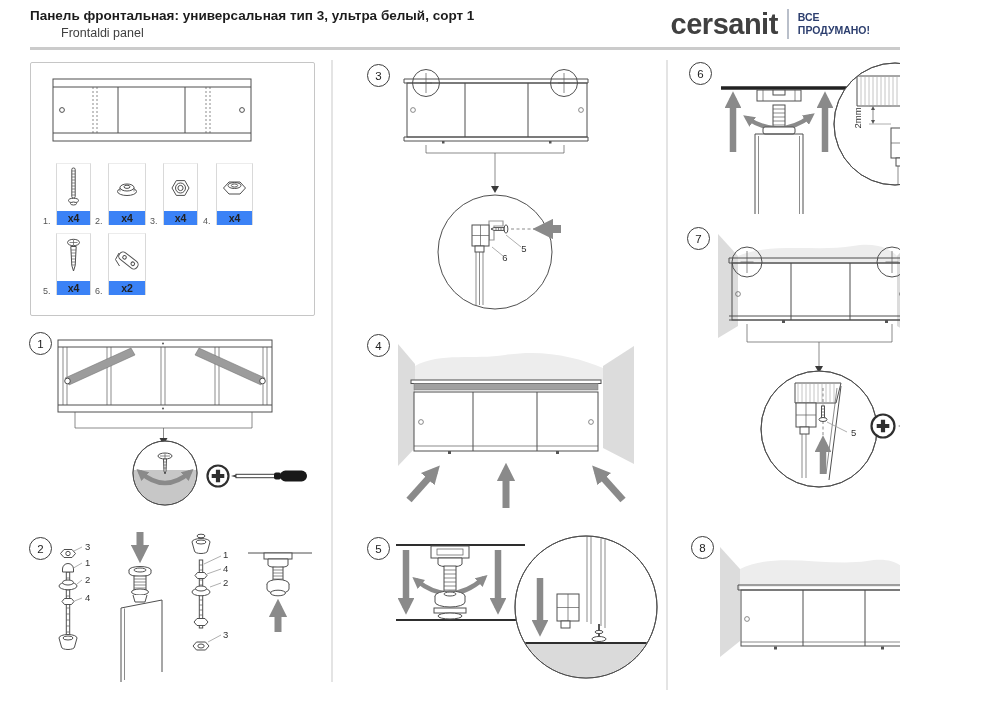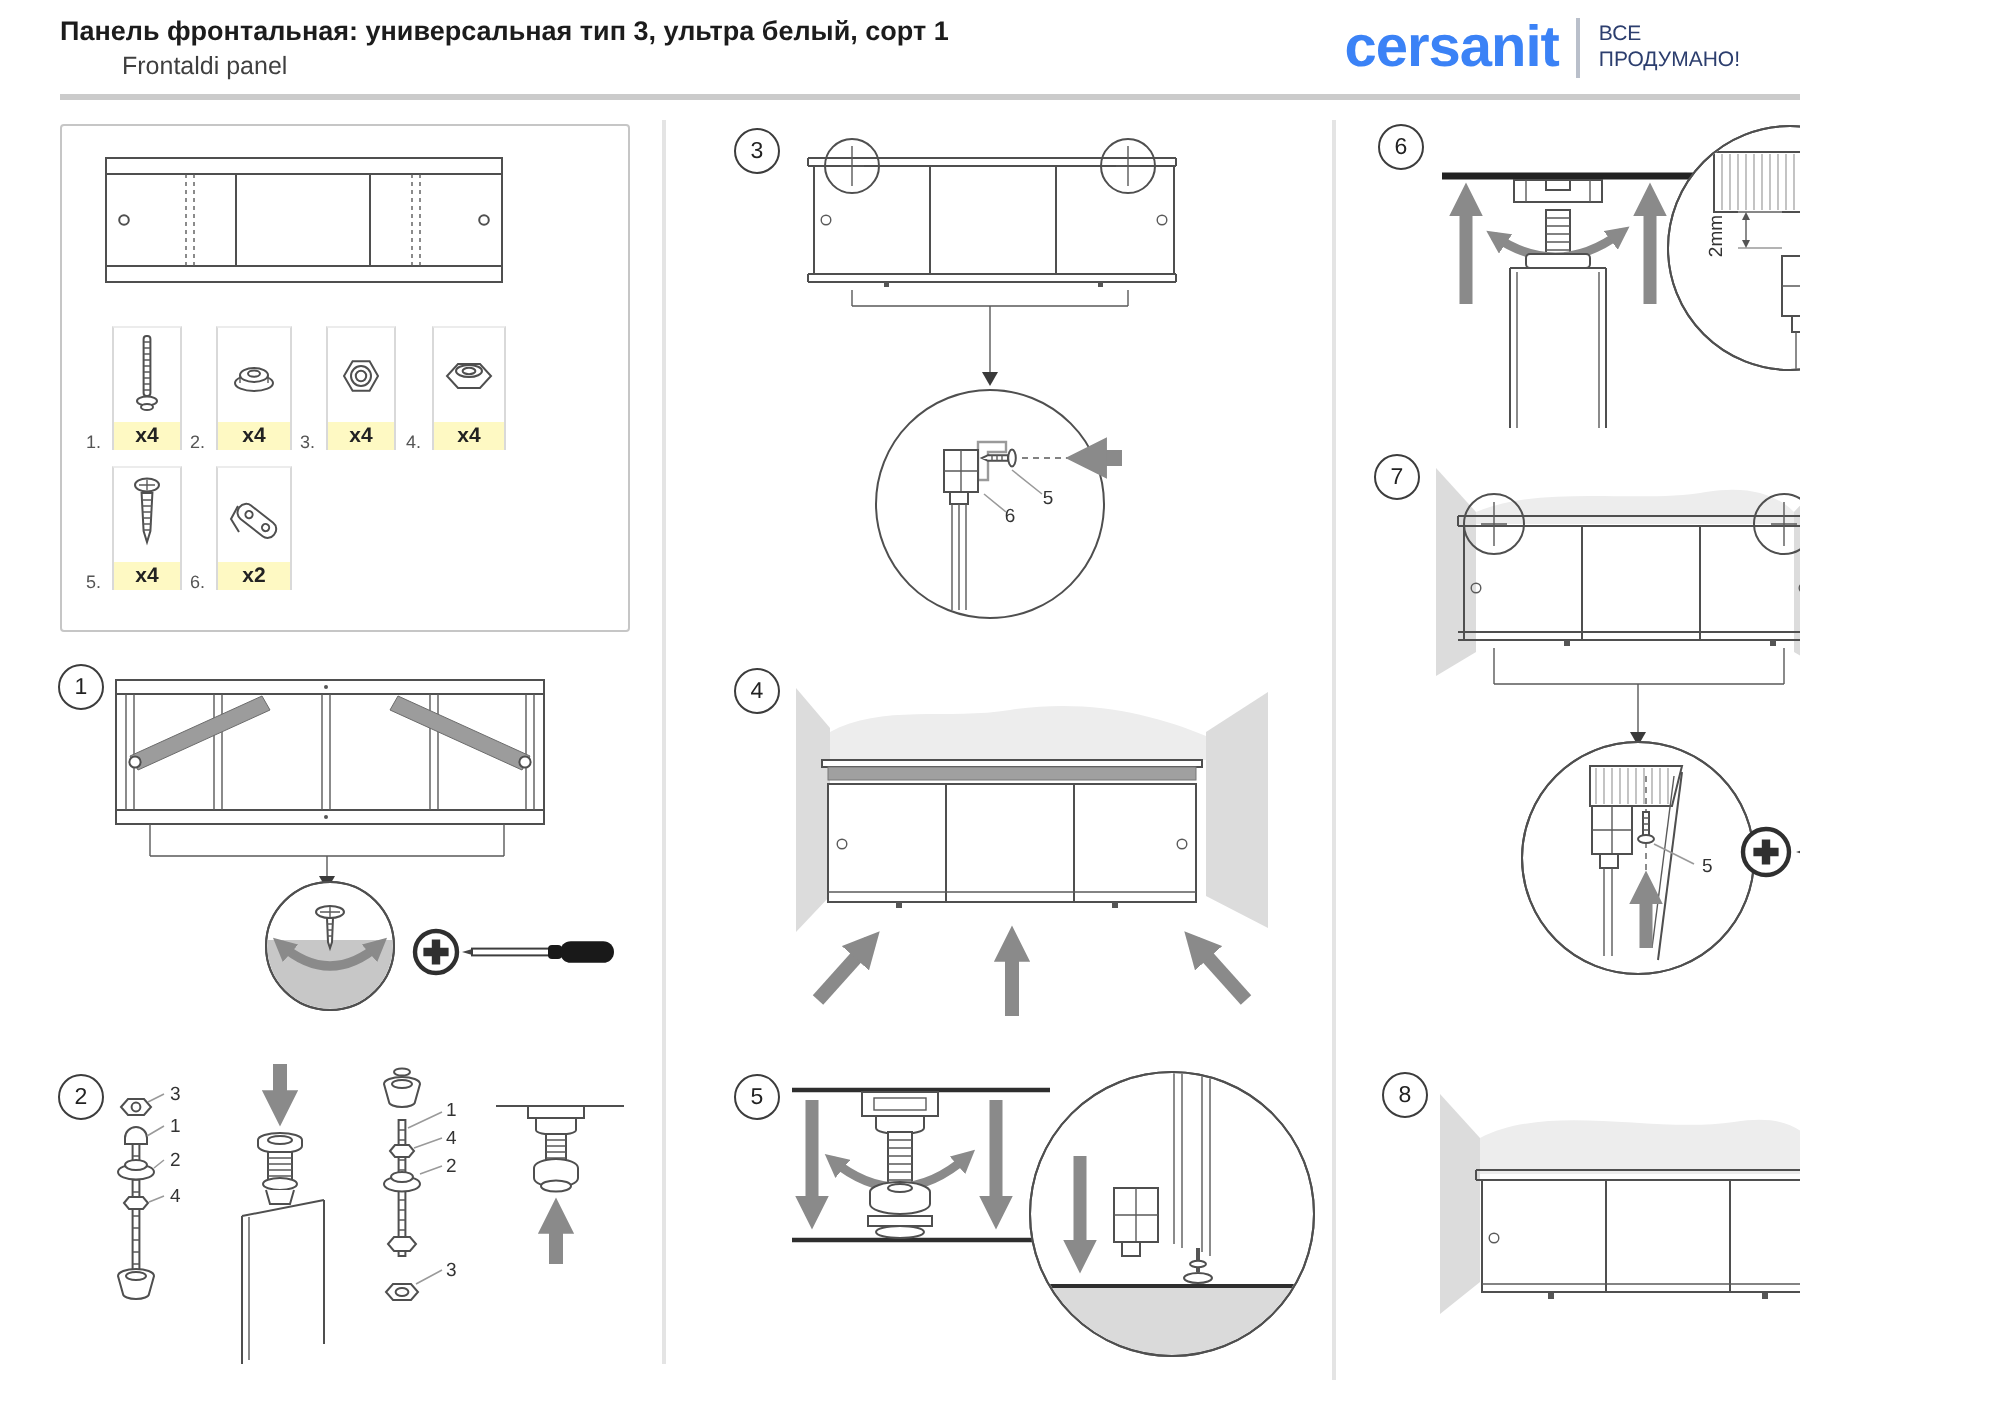--- a/index.html
+++ b/index.html
@@ -2,29 +2,29 @@
 <html><head>
 <meta charset="utf-8">
 <style>
   html,body{margin:0;padding:0;background:#fff;}
   .page{position:relative;width:900px;height:707px;background:#fff;overflow:hidden;
         font-family:"Liberation Sans",sans-serif;color:#222;border-radius:19px;}
   .title{position:absolute;left:30px;top:8px;font-size:13.5px;font-weight:bold;color:#1c1c1c;}
   .subtitle{position:absolute;left:30px;top:26px;font-size:12.5px;color:#3f3f3f;margin-left:31px;}
   .hrule{position:absolute;left:30px;top:47px;width:940px;height:3px;background:#cbcbcb;}
   .logo{position:absolute;right:30px;top:9px;display:flex;align-items:center;gap:9px;}
-  .brand{font-size:29px;font-weight:bold;color:#3b82f6;letter-spacing:-0.5px;line-height:1;}
+  .brand{font-size:29px;font-weight:bold;color:#404040;letter-spacing:-0.5px;line-height:1;}
   .logo-sep{width:2px;height:30px;background:#b9bfca;}
-  .tagline{font-size:10.5px;font-weight:normal;color:#2c3e6e;line-height:1.25;}
+  .tagline{font-size:10.5px;font-weight:bold;color:#2c3e6e;line-height:1.25;}
   .vdiv{position:absolute;width:2px;background:#e4e4e4;}
   .partsbox{position:absolute;left:30px;top:62px;width:283px;height:252px;
             border:1px solid #c6c6c6;border-radius:2px;background:#fff;}
   .cell{position:absolute;background:#fff;border-left:1px solid #d9d9d9;
         border-right:1px solid #d9d9d9;border-top:1px solid #ececec;}
-  .cell .qty{position:absolute;left:0;right:0;bottom:0;height:14px;background:#fef9c3;
+  .cell .qty{position:absolute;left:0;right:0;bottom:0;height:14px;background:#3b82f6;
              font-size:10.5px;font-weight:bold;text-align:center;line-height:14px;color:#222;}
   .cell .plabel{position:absolute;left:-14px;bottom:-1px;font-size:9px;color:#555;}
   .cell svg{display:block;margin:1px auto 0 auto;}
   .badge{position:absolute;width:21px;height:21px;border:1.3px solid #3c3c3c;border-radius:50%;
          font-size:11.5px;color:#222;display:flex;align-items:center;justify-content:center;background:#fff;}
   .fig{position:absolute;}
   svg{display:block;}
   .ln{fill:none;stroke:#4f4f4f;stroke-width:1;}
   .lnt{fill:none;stroke:#5a5a5a;stroke-width:0.7;}
   .fw{fill:#fff;stroke:#4f4f4f;stroke-width:1;}

